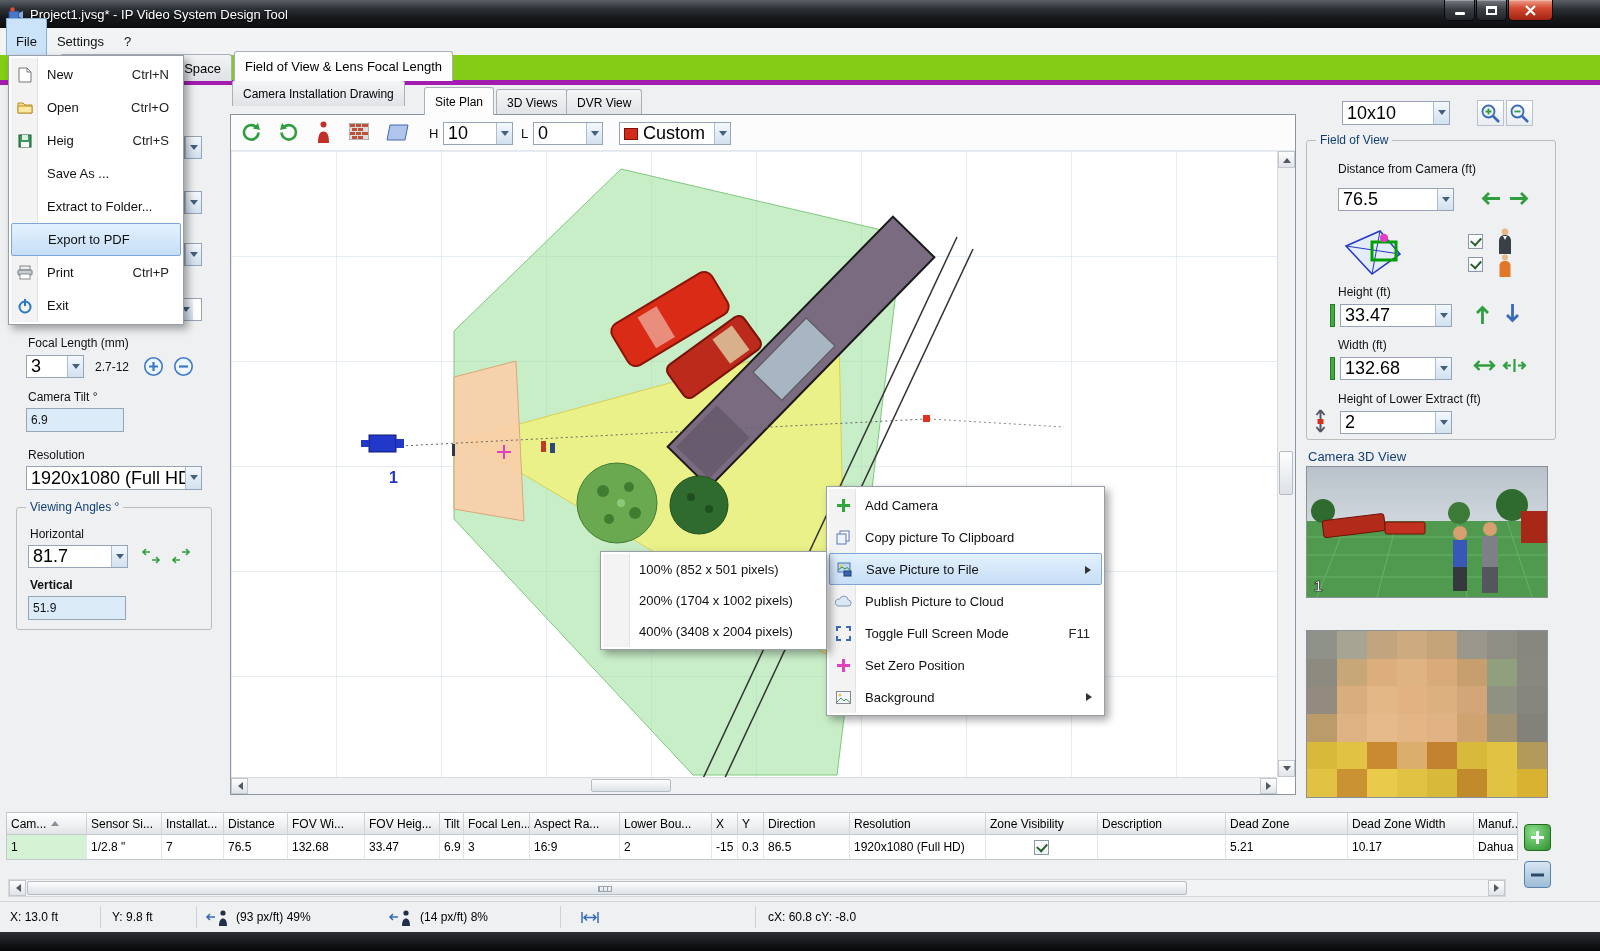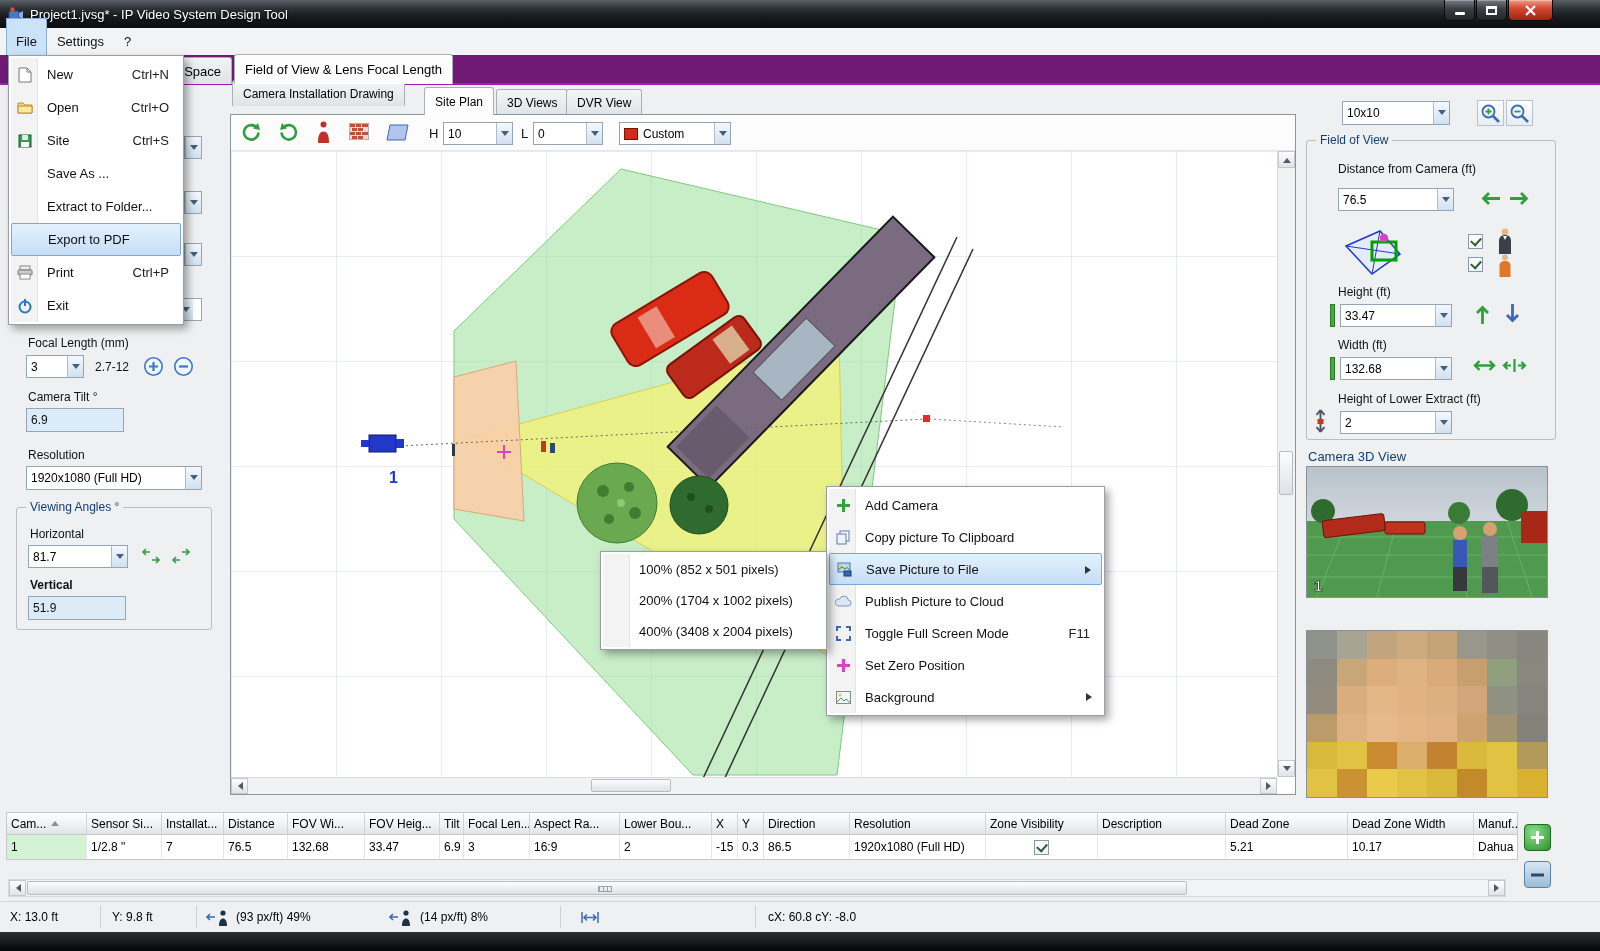--- a/index.html
+++ b/index.html
@@ -16,32 +16,32 @@
  background:linear-gradient(#757b81,#3a3f44 45%,#212529);display:flex;align-items:center;justify-content:center;
  box-shadow:inset 0 1px 0 rgba(255,255,255,.3);}
 .winbtn.close{width:45px;background:linear-gradient(#eda08c,#d44a32 40%,#a02310);}
 .glyph-min{width:10px;height:3px;background:#fff;margin-top:7px;border-radius:1px;}
 .glyph-max{width:11px;height:9px;border:2px solid #fff;border-top-width:3px;}
 
 
 .menubar{position:absolute;left:0;top:28px;width:1600px;height:27px;background:#f2f3f4;display:flex;align-items:center;padding-left:6px;}
 .menu-item{padding:4px 10px;font-size:13px;color:#111;}
 .menu-item.open{background:#cbe3f9;border:1px solid #8ab0d8;padding:15px 9px;}
-.tabstrip{position:absolute;left:0;top:55px;width:1600px;height:30px;background:#701a75;border-bottom:2px solid #a21caf;}
+.tabstrip{position:absolute;left:0;top:55px;width:1600px;height:30px;background:#84cc16;border-bottom:5px solid #a21caf;}
 .tab{position:absolute;bottom:-1px;height:27px;display:flex;align-items:center;font-size:13px;border:1px solid #a8b0ba;
  border-bottom:none;border-radius:3px 3px 0 0;background:linear-gradient(#f2f3f5,#dfe2e6);padding:0 10px;white-space:nowrap;overflow:hidden;}
 .tab.active{background:#fdfdfd;height:30px;z-index:2;}
 .subtab{position:absolute;height:26px;display:flex;align-items:center;font-size:12px;border:1px solid #a8b0ba;border-bottom:none;
  border-radius:3px 3px 0 0;background:linear-gradient(#f4f5f6,#e0e3e7);padding:0 10px;white-space:nowrap;}
 .subtab.active{background:#fdfdfd;z-index:3;height:28px;}
 
 
 .lbl{position:absolute;font-size:12px;color:#111;white-space:nowrap;}
 .lbl.navy{color:#123f73;}
-.combo{position:absolute;background:#fff;border:1px solid #95a4b6;display:flex;align-items:stretch;font-size:12px;height:23px;}
+.combo{position:absolute;background:#fff;border:1px solid #95a4b6;display:flex;align-items:stretch;font-size:18px;height:23px;}
 .combo .val{flex:1;display:flex;align-items:center;padding:0 4px;white-space:nowrap;overflow:hidden;}
 .combo .arr{width:16px;background:linear-gradient(#f4f8fc,#d2e1f0);border-left:1px solid #aebdcc;display:flex;align-items:flex-start;justify-content:center;}
 .combo .arr::after{content:"";border:4px solid transparent;border-top:5px solid #44607e;margin-top:8px;}
 .tinput{position:absolute;height:24px;border:1px solid #95a4b6;background:#dcebf8;font-size:12px;padding:0 4px;font-family:inherit;color:#111;}
 .gbox{position:absolute;border:1px solid #bcbcbc;border-radius:3px;}
 .gbox-legend{position:absolute;font-size:12px;color:#123f73;background:#eef0f2;padding:0 4px;white-space:nowrap;}
 .iconbtn{position:absolute;display:flex;align-items:center;justify-content:center;}
 .cb{position:absolute;width:15px;height:15px;border:1px solid #8a98a8;background:linear-gradient(#fff,#eef3f8);}
 .cb.checked::after{content:"";position:absolute;left:2px;top:2px;width:8px;height:5px;border-left:2px solid #2c5e2c;border-bottom:2px solid #2c5e2c;transform:rotate(-48deg);}
 .greenbar{position:absolute;width:5px;height:23px;background:#3fae3f;border:1px solid #2a7a2a;}
@@ -715,21 +715,21 @@
         <span class="psc">Ctrl+O</span>
     </div>
     <div class="pitem">
       <span class="pic">
           <svg width="14" height="14">
             <rect x="1" y="1" width="12" height="12" fill="#3a9a5a" stroke="#1c5a30"></rect>
             <rect x="4" y="1" width="6" height="5" fill="#d8f0e0"></rect>
             <rect x="3" y="8" width="8" height="5" fill="#fff"></rect>
           </svg>
         </span>
-      <span class="plbl">Site</span>
+      <span class="plbl">Heig</span>
         <span class="psc">Ctrl+S</span>
     </div>
     <div class="pitem">
       <span class="pic"></span>
       <span class="plbl">Save As ...</span>
         <span class="psc"></span>
     </div>
     <div class="pitem">
       <span class="pic"></span>
       <span class="plbl">Extract to Folder...</span>

